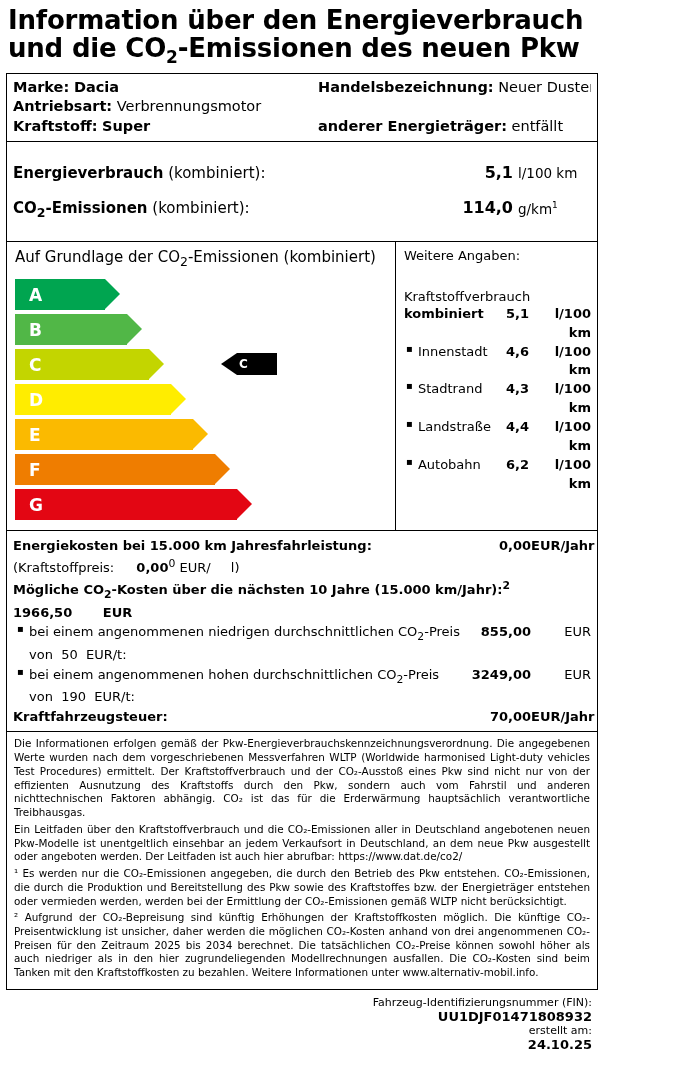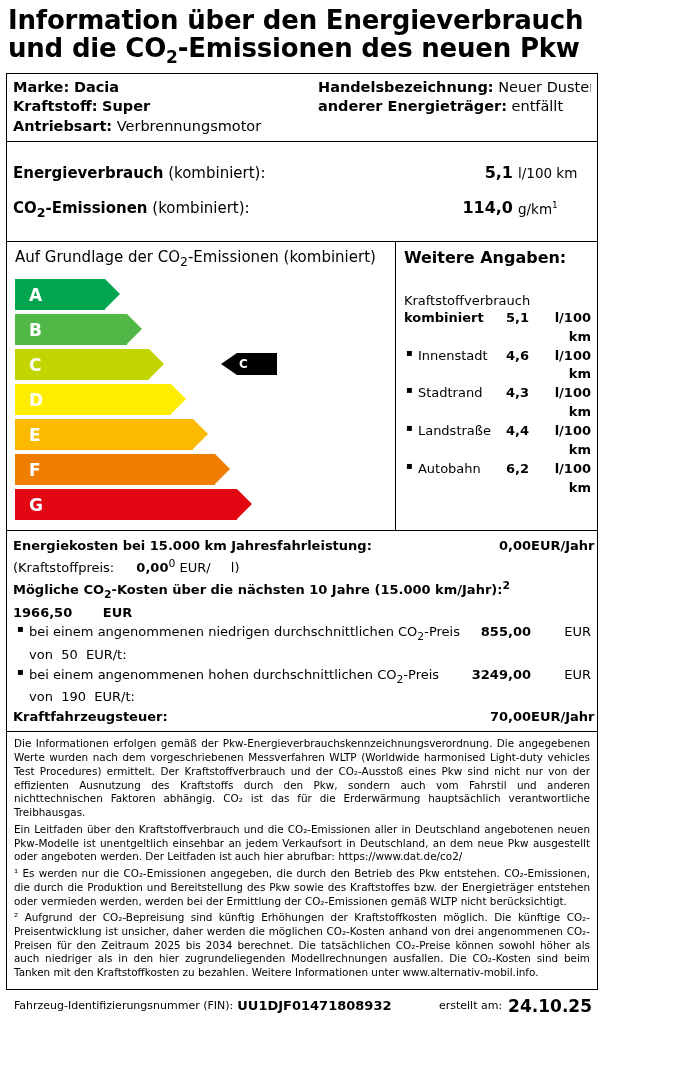--- a/index.html
+++ b/index.html
@@ -74,21 +74,21 @@
     border-bottom:11px solid transparent;
     border-right:16px solid #000;
   }
   .pointer .pbody {
     background:#000; color:#fff; height:22px;
     display:flex; align-items:center; padding:0 8px 0 2px;
     font-size:12px; font-weight:bold; min-width:40px;
   }
 
   
-  .infotitle { font-weight:bold; font-size:16px; }
+  .infotitle { font-weight:normal; font-size:13px; }
   .infosub { font-weight:normal; font-size:13px; margin-top:26px; line-height:1.2; }
   .irow { display:flex; font-size:13px; line-height:1.45; }
   .irow .ik { flex:1; }
   .irow .iv { width:38px; text-align:right; font-weight:bold; }
   .irow .iu { width:62px; text-align:right; font-weight:bold; }
   .irow.sub .ik { padding-left:14px; position:relative; font-weight:normal; }
   .irow.sub .ik::before {
     content:"▪"; position:absolute; left:2px; top:-1px; font-size:10px;
   }
   .irow.sub .iv, .irow.sub .iu { font-weight:bold; }
@@ -101,25 +101,25 @@
   .costrow .cuu { width:60px; text-align:right; white-space:nowrap; }
   .b { font-weight:bold; }
   .bullet { padding-left:16px; position:relative; }
   .bullet::before { content:"▪"; position:absolute; left:4px; top:-1px; font-size:10px; }
 
   
   .legal { padding:5px 7px 6px 7px; font-size:10.4px; line-height:1.32; text-align:justify; }
   .legal p { margin:0 0 3px 0; }
 
   
-  .footer { display:flex; align-items:center; padding:6px 6px 0 8px; font-size:11px; }
+  .footer { display:flex; align-items:flex-end; padding:6px 6px 0 8px; font-size:11px;flex-direction:column; }
   .footer .fl { }
   .footer .fvin { font-weight:bold; font-size:13px; margin-left:4px; }
   .footer .fr { margin-left:auto; }
-  .footer .fd { font-weight:bold; font-size:17px; margin-left:6px; }
+  .footer .fd { font-weight:bold; font-size:13px; margin-left:6px; }
 </style>
 </head>
 <body>
 
 <div class="page">
 
   <div class="title">
     <div>Information über den Energieverbrauch</div>
     <div><span>und die CO</span><sub>2</sub><span>-Emissionen des neuen Pkw</span></div>
   </div>
@@ -130,34 +130,34 @@
         <span class="lbl">Marke:</span>
         <span class="lbl">Dacia</span>
       </div>
       <div class="vcol-r sz14">
         <span class="lbl">Handelsbezeichnung:</span>
         <span class="val">Neuer Duster Extre</span>
       </div>
     </div>
     <div class="vrow">
       <div class="vcol-l sz14">
+        <span class="lbl">Antriebsart:</span>
+        <span class="val">Verbrennungsmotor</span>
+      </div>
+      <div class="vcol-r"></div>
+    </div>
+    <div class="vrow">
+      <div class="vcol-l sz14">
         <span class="lbl">Kraftstoff:</span>
         <span class="lbl">Super</span>
       </div>
       <div class="vcol-r sz14">
         <span class="lbl">anderer Energieträger:</span>
         <span class="val">entfällt</span>
       </div>
-    </div>
-    <div class="vrow">
-      <div class="vcol-l sz14">
-        <span class="lbl">Antriebsart:</span>
-        <span class="val">Verbrennungsmotor</span>
-      </div>
-      <div class="vcol-r"></div>
     </div>
   </div>
 
   <div class="box cons">
     <div class="crow">
       <div class="cl"><span class="b">Energieverbrauch</span><span> (kombiniert):</span></div>
       <div class="cv">5,1</div>
       <div class="cu">l/100 km</div>
     </div>
     <div class="crow">

